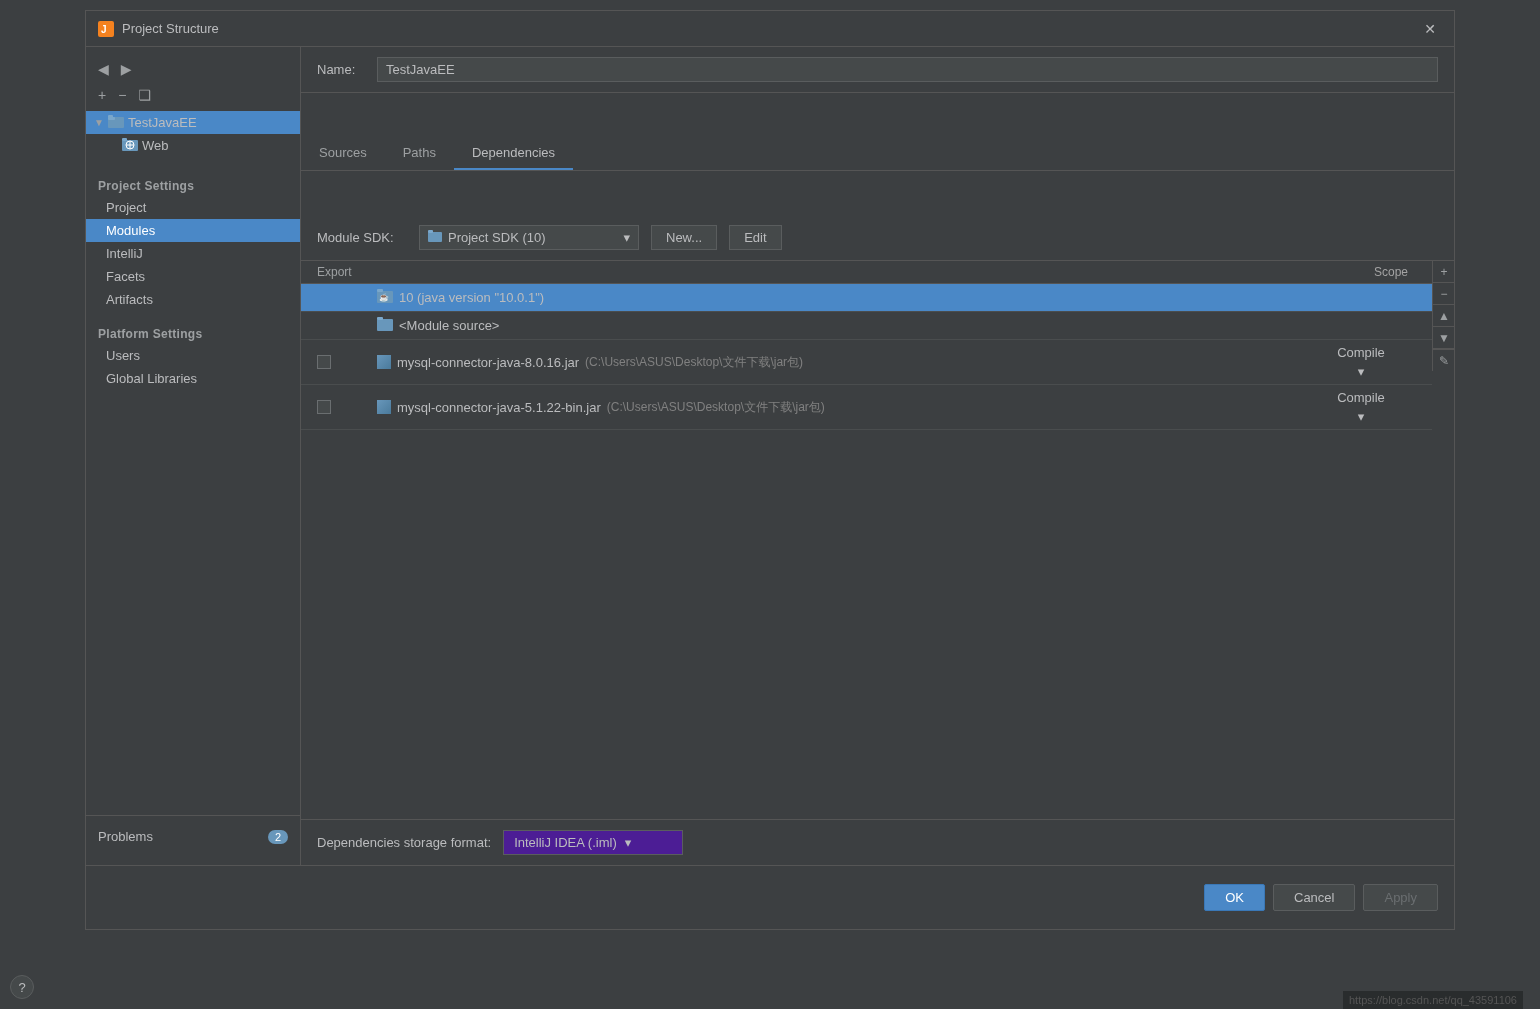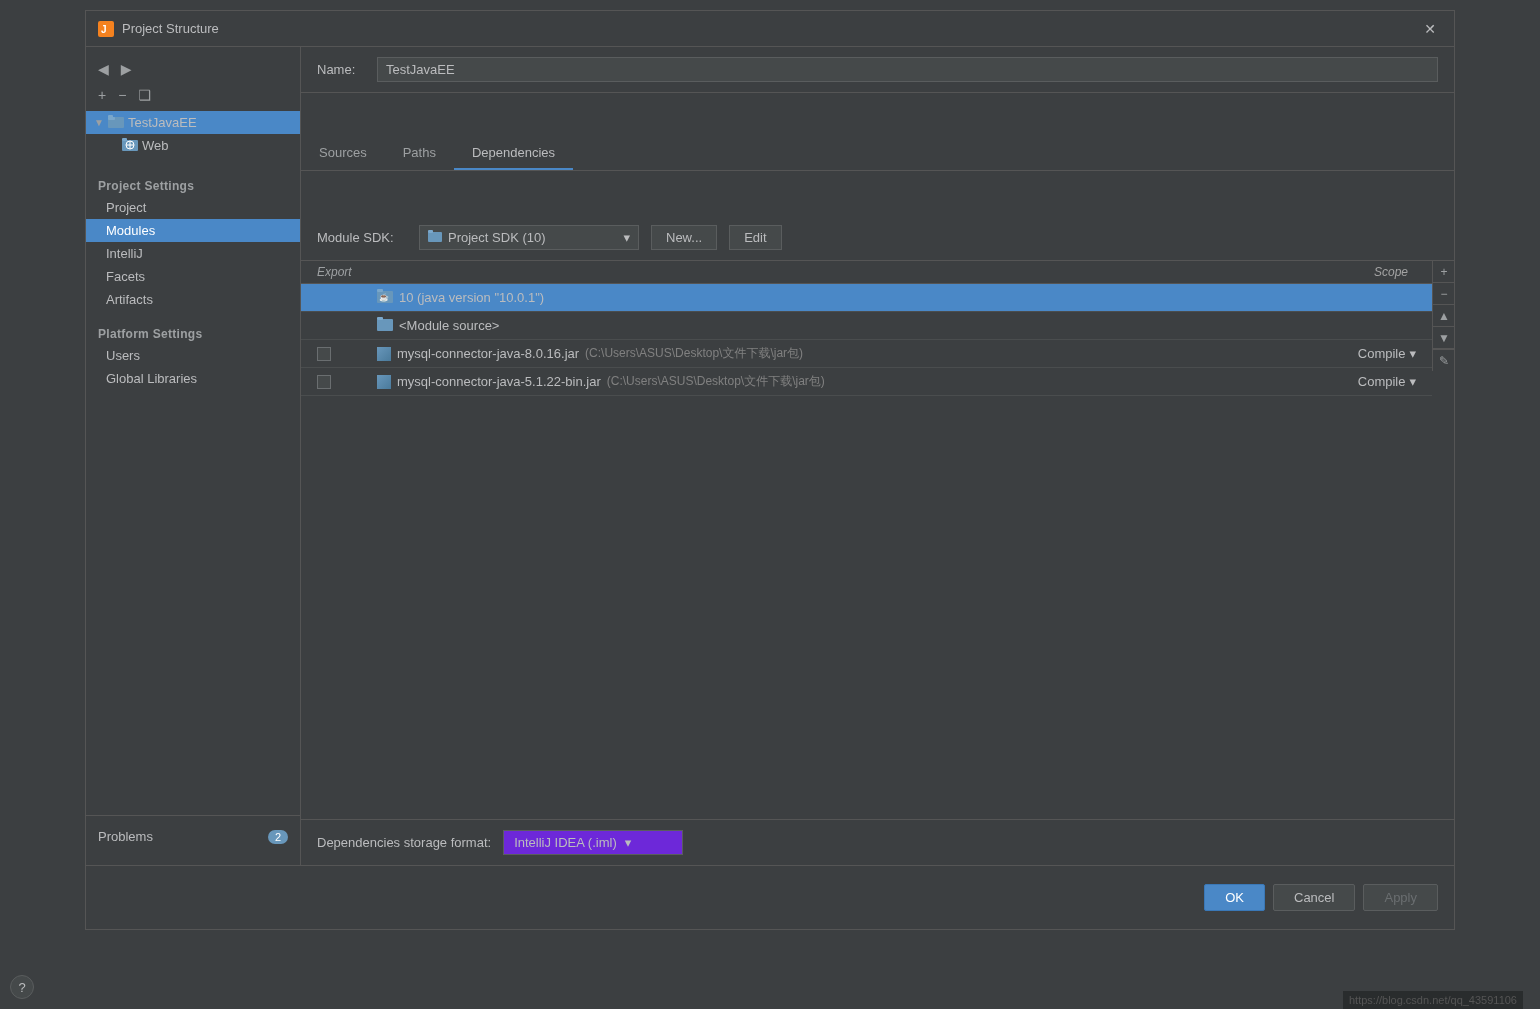--- a/index.html
+++ b/index.html
@@ -261,21 +261,20 @@
       cursor: pointer;
       font-size: 13px;
     }
 
     .dep-table-header {
       display: flex;
       align-items: center;
       padding: 4px 16px;
       border-bottom: 1px solid #555;
       background: #3c3f41;
-      font-style: italic;
     }
 
     .dep-col-export { width: 60px; color: #9da0a2; font-size: 12px; }
     .dep-col-name { flex: 1; color: #9da0a2; font-size: 12px; }
     .dep-col-scope { width: 110px; color: #a3a3a3; font-size: 12px; text-align: right; }
 
     .dep-row {
       display: flex;
       align-items: center;
       padding: 5px 16px;
@@ -303,20 +302,21 @@
 
     .dep-scope {
       width: 110px;
       text-align: right;
       color: #bbbcbe;
       font-size: 13px;
       display: flex;
       align-items: center;
       justify-content: flex-end;
       gap: 4px;
+      flex-direction: column;
     }
 
     .jar-icon {
       display: inline-block;
       width: 14px;
       height: 14px;
       background: linear-gradient(135deg, #6897bb 0%, #4a7a9b 100%);
       flex-shrink: 0;
     }
 
@@ -368,21 +368,21 @@
       align-items: center;
       gap: 12px;
     }
 
     .bottom-label {
       color: #bbbcbe;
       font-size: 13px;
     }
 
     .format-dropdown {
-      background: #6d28d9;
+      background: #4c1d95;
       border: 1px solid #5a5d5e;
       color: #bbbcbe;
       padding: 4px 10px;
       font-size: 13px;
       display: flex;
       align-items: center;
       gap: 8px;
       cursor: pointer;
       min-width: 180px;
     }

